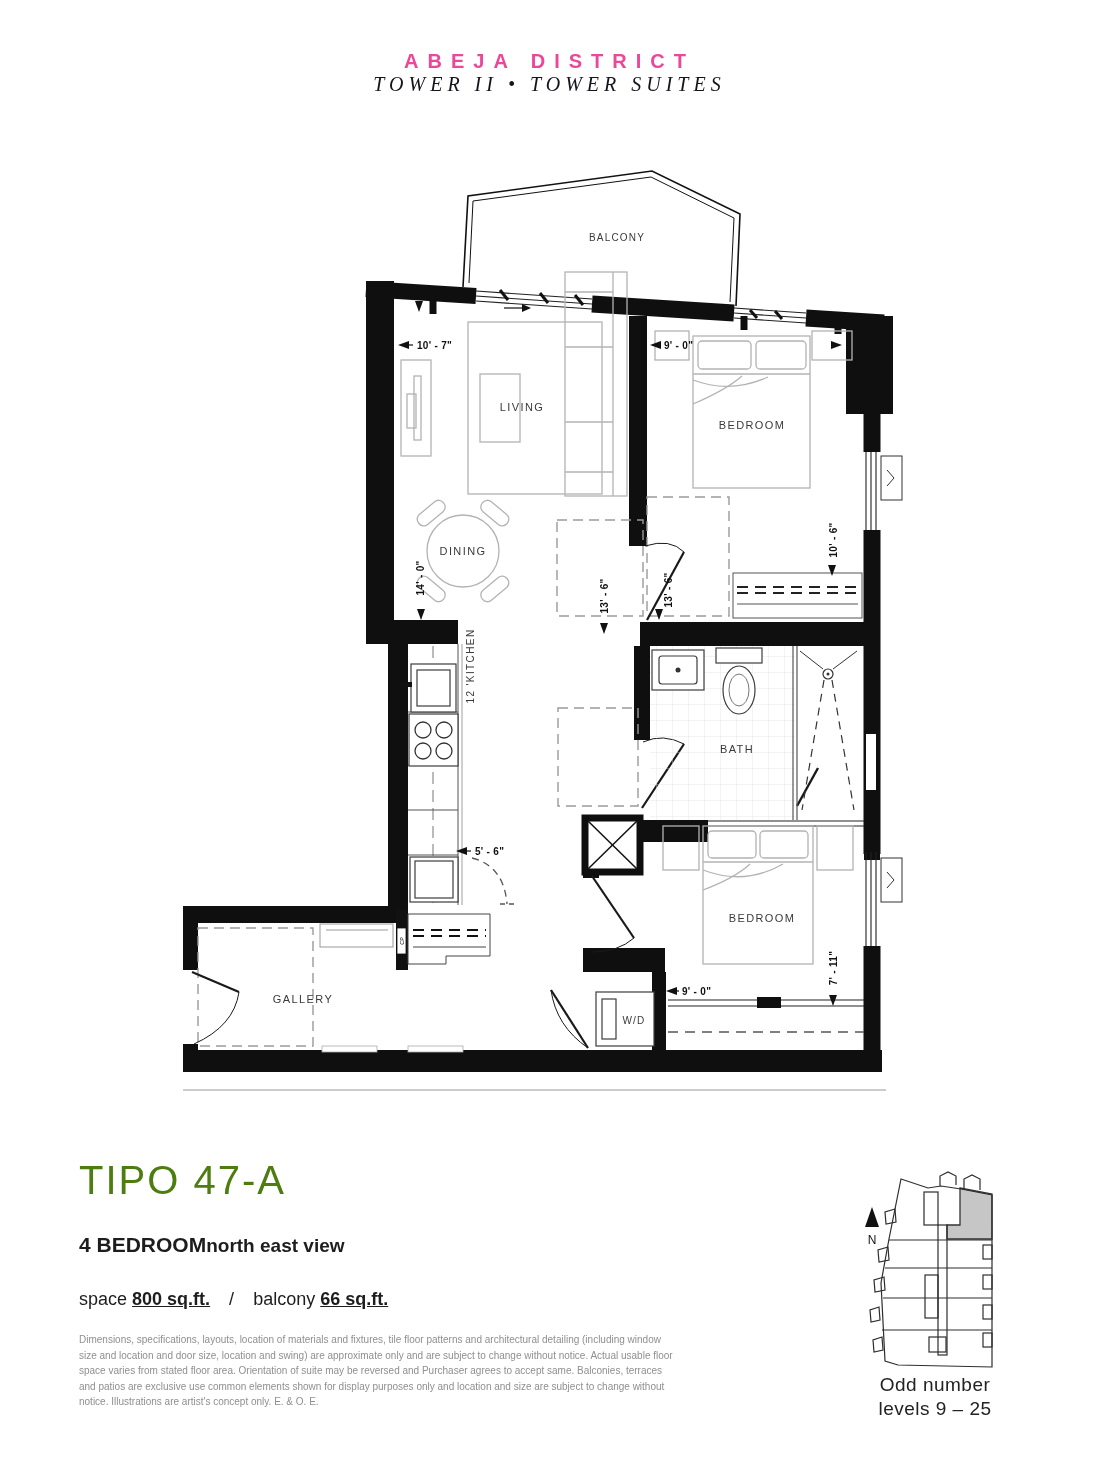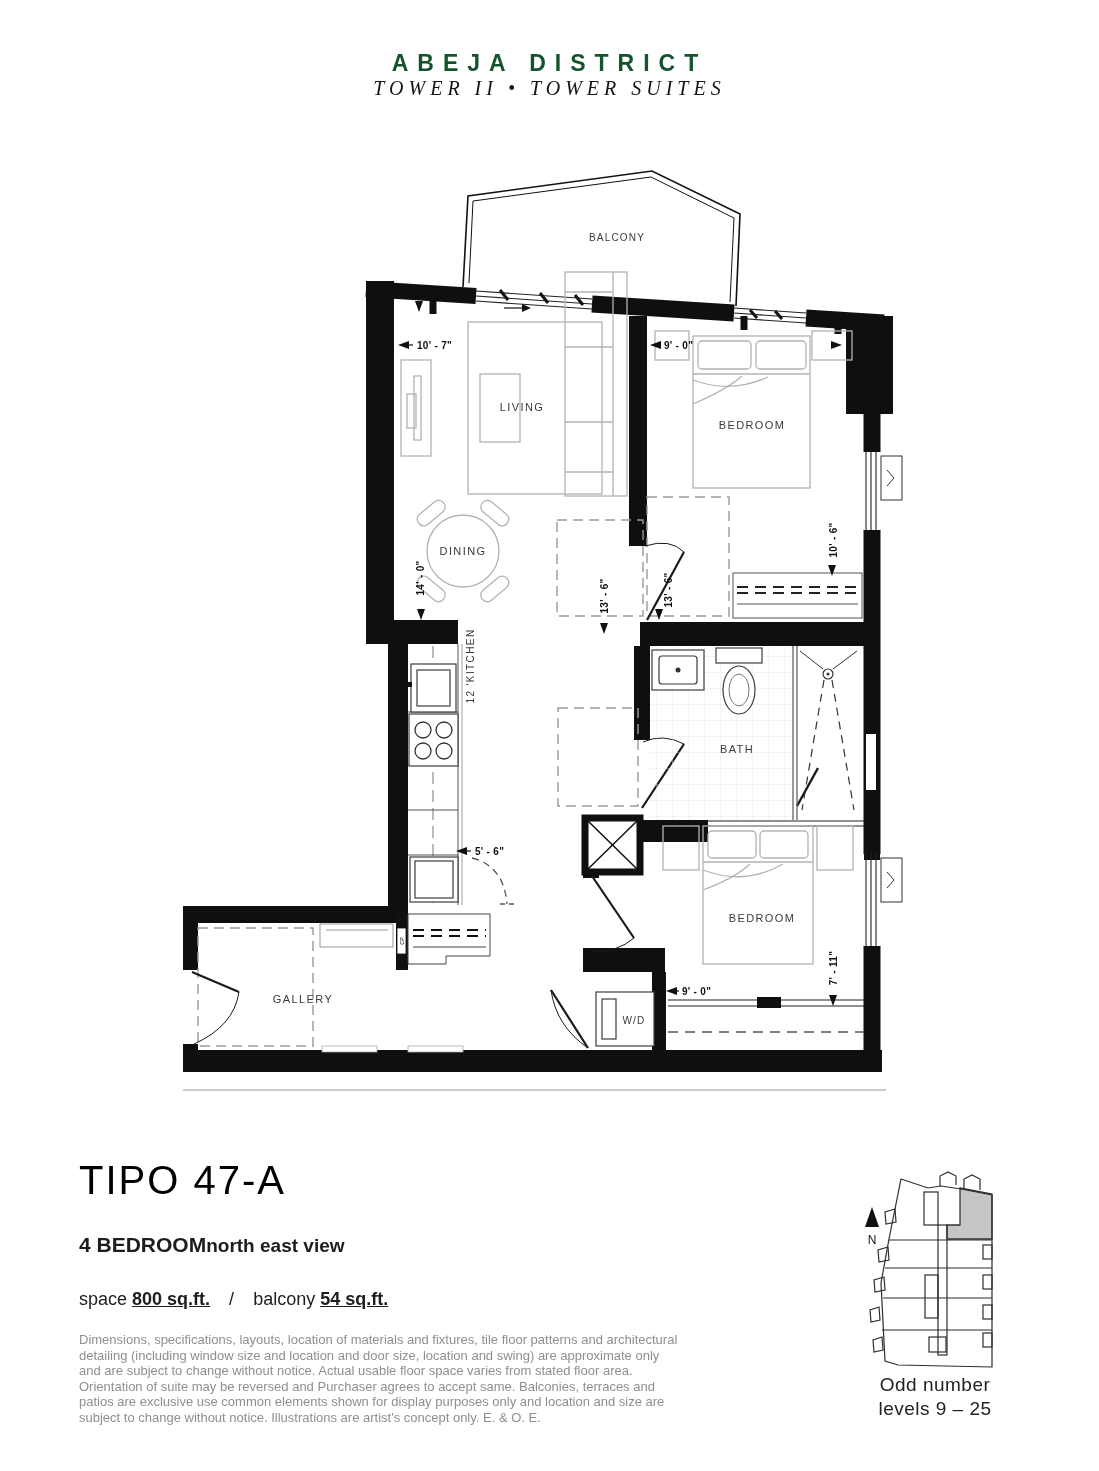--- a/index.html
+++ b/index.html
@@ -1,20 +1,20 @@
 <!DOCTYPE html>
 <html><head>
 <meta charset="utf-8">
 <style>
   html,body{margin:0;padding:0;background:#fff;}
   .page{position:relative;width:1099px;height:1471px;background:#ffffff;overflow:hidden;
         font-family:"Liberation Sans",sans-serif;color:#1a1a1a;}
   
   .hdr{position:absolute;left:0;top:50px;width:100%;text-align:center;}
-  .brand{font-size:23px;font-weight:bold;letter-spacing:9px;color:#14532d;}
+  .brand{font-size:20px;font-weight:bold;letter-spacing:9px;color:#ec4899;}
   .subtitle{margin-top:0;font-family:"Liberation Serif",serif;font-style:italic;
             font-size:20px;letter-spacing:5px;color:#14141c;}
   
   .plan-svg{position:absolute;left:0;top:150px;}
   .kp-svg{position:absolute;left:845px;top:1155px;}
   
   text{font-family:"Liberation Sans",sans-serif;}
   .rlabel{font-size:11px;fill:#3a3a3a;letter-spacing:1.4px;text-anchor:middle;}
   .blabel{font-size:10px;fill:#3a3a3a;letter-spacing:1.2px;text-anchor:middle;}
   .dim{font-size:10px;font-weight:bold;fill:#101010;letter-spacing:.3px;}
@@ -24,27 +24,27 @@
   .wline{stroke:#0f0f0f;}
   .thin{stroke:#222;stroke-width:1.1;fill:none;}
   .furn{stroke:#b3b3b3;stroke-width:1.3;fill:none;}
   .fix{stroke:#3d3d3d;stroke-width:1.2;fill:#fff;}
   .dash{stroke:#9a9a9a;stroke-width:1.4;fill:none;stroke-dasharray:10 6;}
   .door{stroke:#1a1a1a;fill:none;}
   .kp-line{stroke:#2e2e2e;stroke-width:1.2;fill:none;}
   .kp-cap{font-size:19px;fill:#222;text-anchor:middle;letter-spacing:.5px;}
   
   .tipo{position:absolute;left:79px;top:1158px;font-size:40px;font-weight:300;
-        letter-spacing:2px;color:#000000;}
+        letter-spacing:2px;color:#4d7c0f;}
   .bedline{position:absolute;left:79px;top:1233px;font-size:21px;font-weight:bold;color:#1d1d1d;}
   .bedline .view{font-size:19px;}
   .suiteline{position:absolute;left:79px;top:1289px;font-size:18px;color:#1d1d1d;}
   .suiteline b{font-weight:bold;text-decoration:underline;}
   .suiteline .sep{margin:0 14px;}
-  .disclaimer{position:absolute;left:79px;top:1332px;width:600px;font-size:13px;
+  .disclaimer{position:absolute;left:79px;top:1332px;width:600px;font-size:10px;
               line-height:15.6px;color:#8f8f8f;}
 </style>
 </head>
 <body>
 
 <div class="page">
 
   <div class="hdr">
     <div class="brand">ABEJA DISTRICT</div>
     <div class="subtitle">TOWER II  •  TOWER SUITES</div>
@@ -360,17 +360,17 @@
 
   <div class="tipo">TIPO 47-A</div>
   <div class="bedline">
     <span>4 BEDROOM</span><span class="view">north east view</span>
   </div>
   <div class="suiteline">
     <span>space</span>
     <b>800 sq.ft.</b>
     <span class="sep">/</span>
     <span>balcony</span>
-    <b>54 sq.ft.</b>
+    <b>66 sq.ft.</b>
   </div>
   <div class="disclaimer">Dimensions, specifications, layouts, location of materials and fixtures, tile floor patterns and architectural detailing (including window size and location and door size, location and swing) are approximate only and are subject to change without notice. Actual usable floor space varies from stated floor area. Orientation of suite may be reversed and Purchaser agrees to accept same. Balconies, terraces and patios are exclusive use common elements shown for display purposes only and location and size are subject to change without notice. Illustrations are artist's concept only. E. &amp; O. E.</div>
 
 </div>
 
 </body></html>

